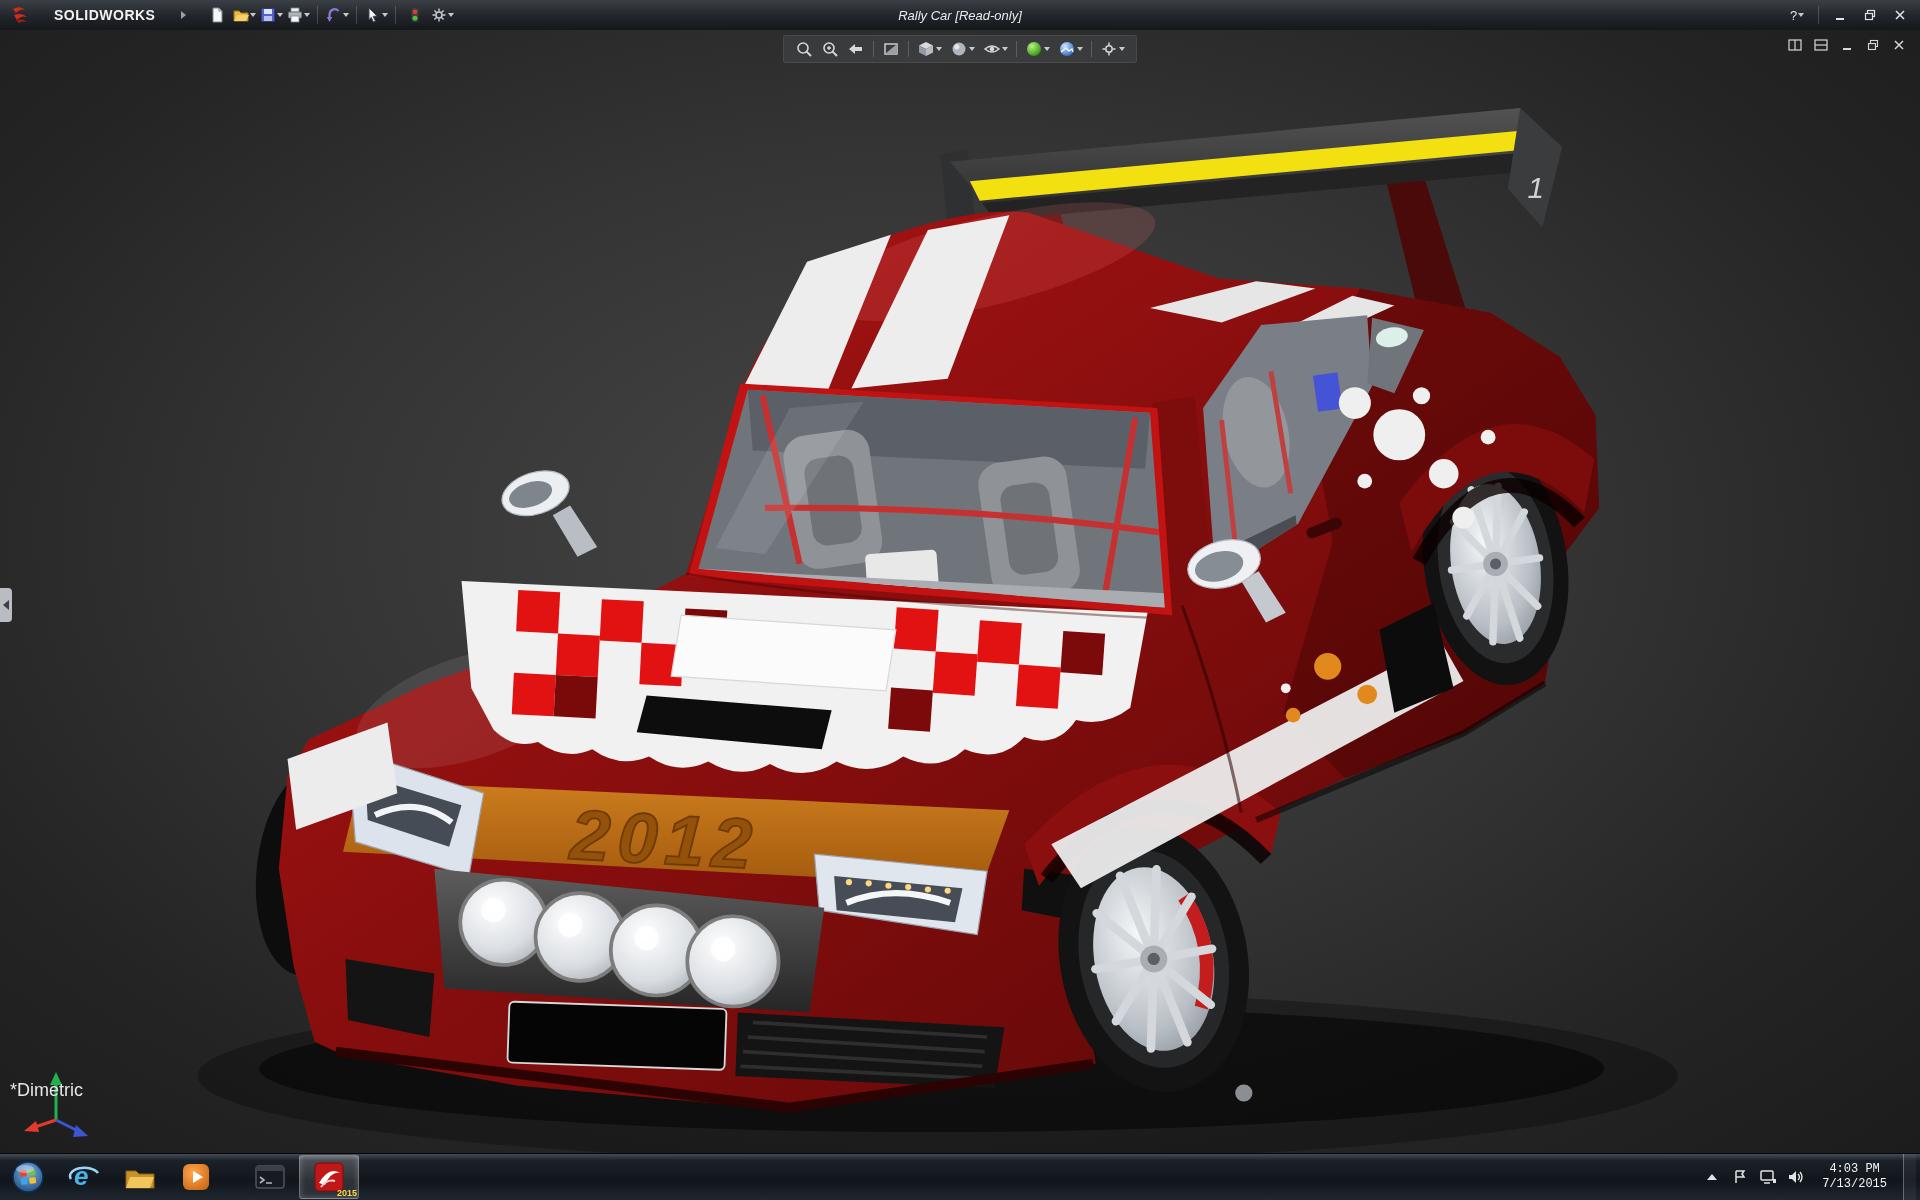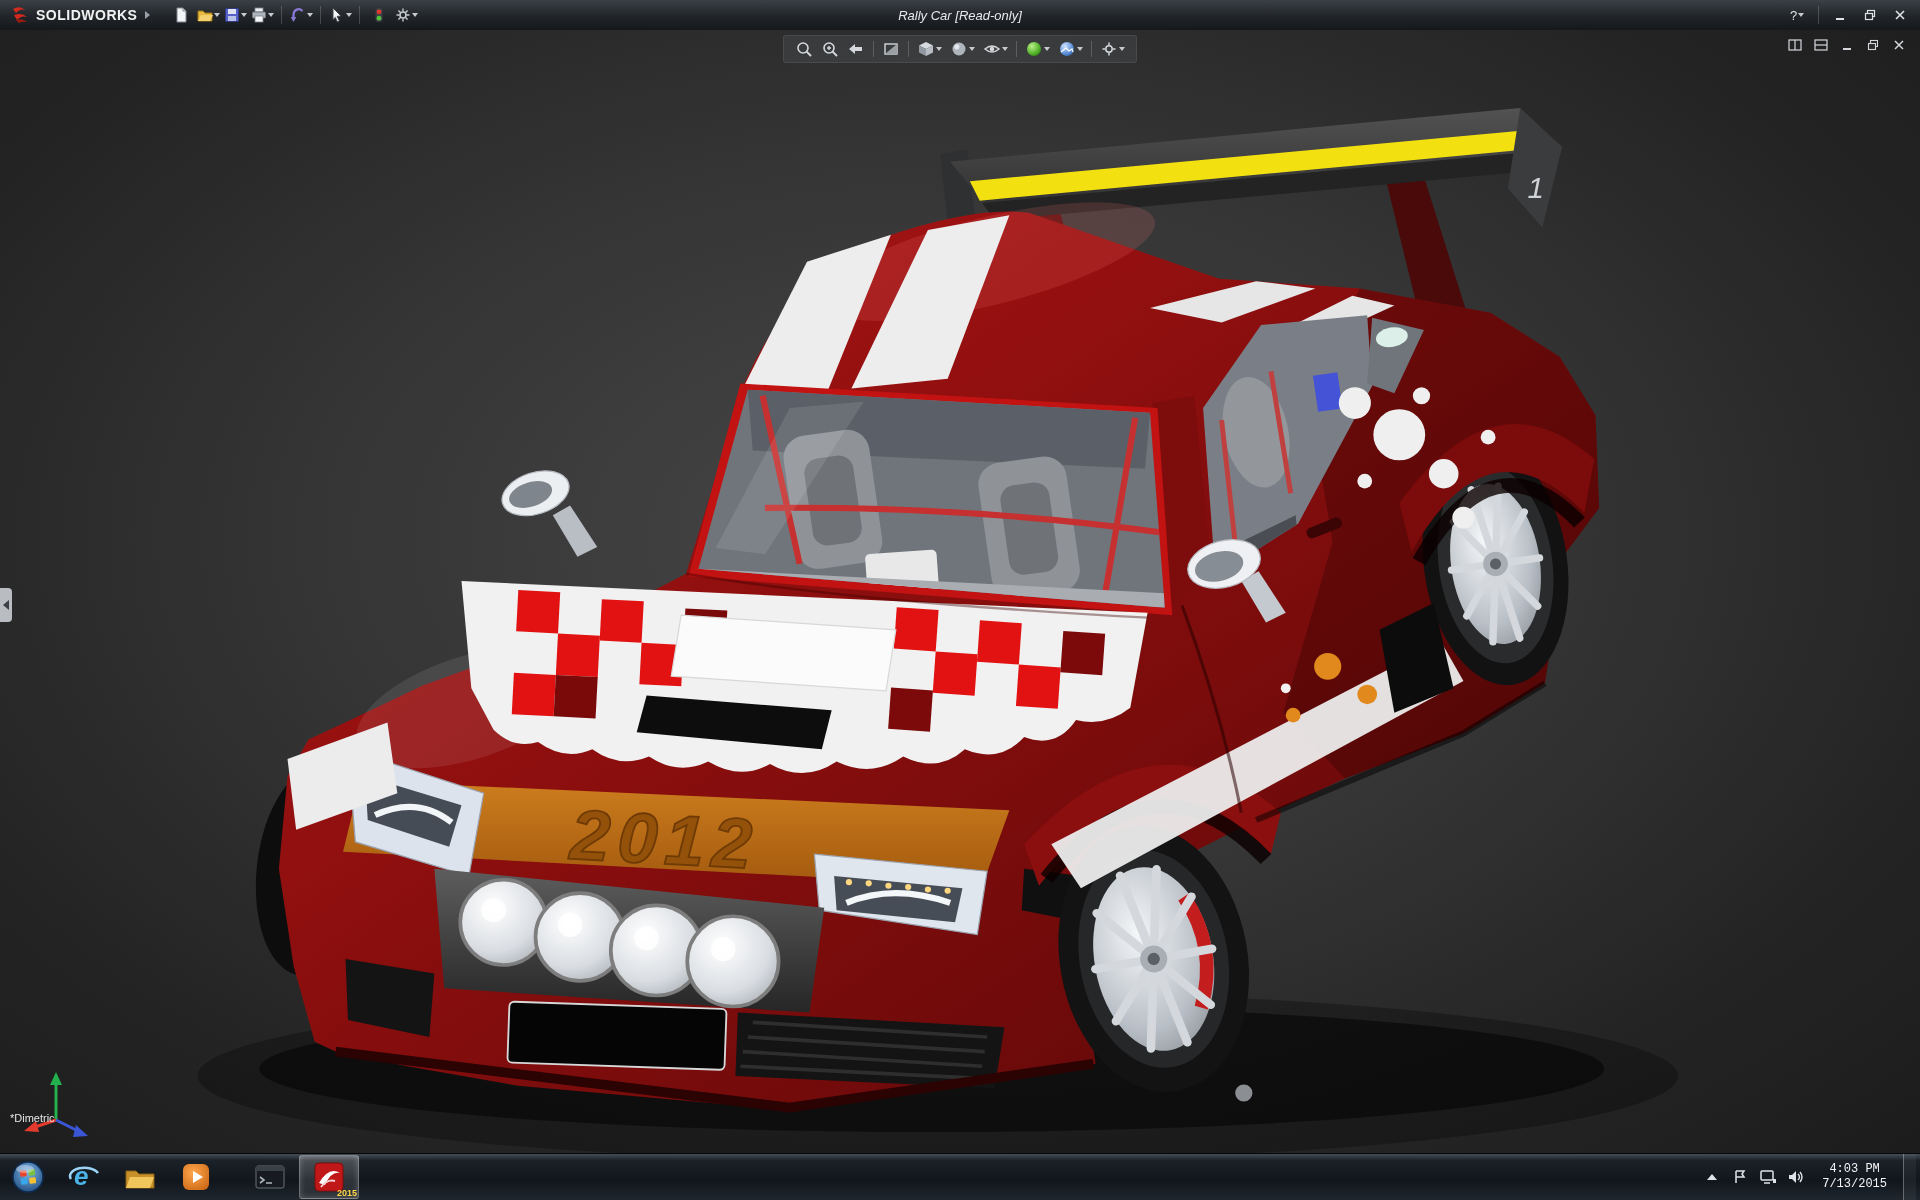--- a/index.html
+++ b/index.html
@@ -1,20 +1,20 @@
 <!DOCTYPE html>
 <html><head>
 <meta charset="utf-8">
 <style>
   html,body{margin:0;padding:0;background:#000;}
   body{width:1920px;height:1200px;overflow:hidden;font-family:"Liberation Sans",sans-serif;position:relative;}
   
   .titlebar{position:absolute;top:0;left:0;width:1920px;height:30px;
     background:linear-gradient(#3b4046,#212529 55%,#15181b);display:flex;align-items:center;z-index:30;}
-  .logo{display:flex;align-items:center;gap:6px;padding:0 10px;height:100%;}
+  .logo{display:flex;align-items:center;gap:24px;padding:0 10px;height:100%;}
   .brand{color:#f2f2f2;font-weight:bold;font-size:14px;letter-spacing:.5px;}
   .logo-arrow{width:0;height:0;border-top:4px solid transparent;border-bottom:4px solid transparent;border-left:5px solid #9aa0a6;margin-left:2px;}
   .tb-group{display:flex;align-items:center;gap:1px;margin-left:8px;}
   .tb-btn{width:26px;height:24px;display:flex;align-items:center;justify-content:center;border-radius:2px;}
   .caret{width:0;height:0;border-left:3px solid transparent;border-right:3px solid transparent;border-top:4px solid #c7cbd0;margin-left:1px;}
   .tb-sep{width:1px;height:18px;background:rgba(255,255,255,.18);margin:0 5px;}
   .win-title{position:absolute;left:50%;transform:translateX(-50%);color:#e8eaec;font-size:13px;white-space:nowrap;font-style:italic;}
   .win-controls{margin-left:auto;display:flex;align-items:center;gap:2px;padding-right:6px;}
   .wc-btn{width:28px;height:22px;display:flex;align-items:center;justify-content:center;border-radius:2px;color:#dfe3e7;font-size:13px;}
   
@@ -27,21 +27,21 @@
   .hud-btn{height:22px;display:flex;align-items:center;justify-content:center;padding:0 3px;border-radius:2px;}
   .hud-sep{width:1px;height:16px;background:rgba(255,255,255,.18);margin:0 3px;}
   
   .doc-controls{position:absolute;top:6px;right:10px;display:flex;gap:4px;z-index:20;}
   .doc-btn{width:22px;height:18px;display:flex;align-items:center;justify-content:center;color:#d4d8dc;border-radius:2px;}
   
   .fm-tab{position:absolute;left:0;top:558px;width:12px;height:34px;background:#b9bdc2;border-radius:0 4px 4px 0;
     display:flex;align-items:center;justify-content:center;z-index:20;}
   .fm-tab .tri{width:0;height:0;border-top:5px solid transparent;border-bottom:5px solid transparent;border-right:6px solid #3c4046;}
   
-  .orient-label{position:absolute;left:10px;top:1082px;color:#e4e6e8;font-size:11px;z-index:20;}
+  .orient-label{position:absolute;left:10px;top:1050px;color:#e4e6e8;font-size:18px;z-index:20;}
   .triad{position:absolute;left:22px;top:1032px;z-index:20;}
   
   .taskbar{position:absolute;bottom:0;left:0;width:1920px;height:46px;
     background:linear-gradient(#434c55 0%, #1b2128 14%, #11161c 58%, #1f262e 100%);
     border-top:1px solid #05070a;display:flex;align-items:center;z-index:40;}
   .tk-cell{width:54px;height:42px;display:flex;align-items:center;justify-content:center;border-radius:3px;margin:0 1px;}
   .tk-cell.active{background:linear-gradient(rgba(255,255,255,.22),rgba(255,255,255,.06));border:1px solid rgba(255,255,255,.3);box-shadow:inset 0 0 6px rgba(255,255,255,.25);}
   .tk-spacer{width:18px;}
   .tray{margin-left:auto;display:flex;align-items:center;gap:8px;padding-right:4px;height:100%;font-family:Liberation Mono, monospace;}
   .tray-icon{display:flex;align-items:center;justify-content:center;width:20px;height:100%;}

